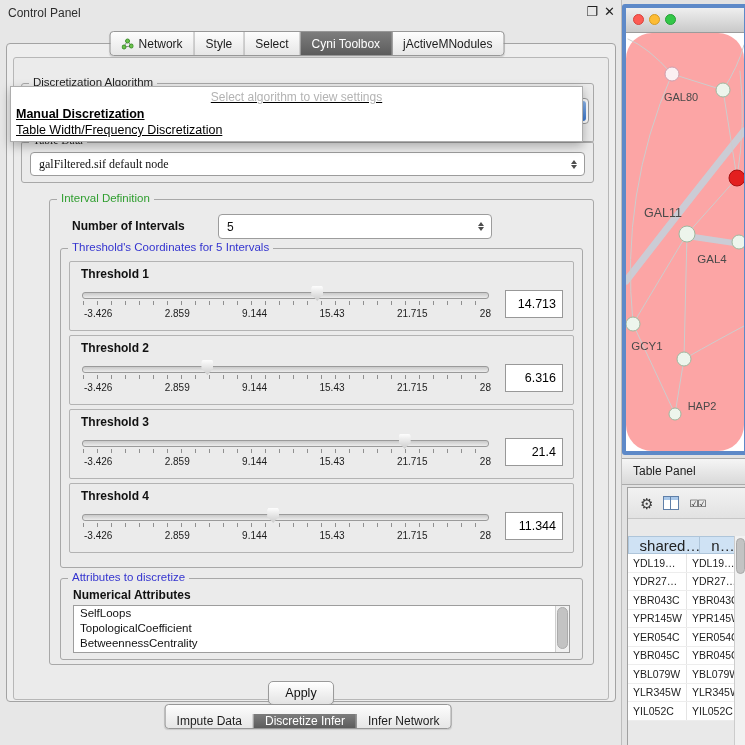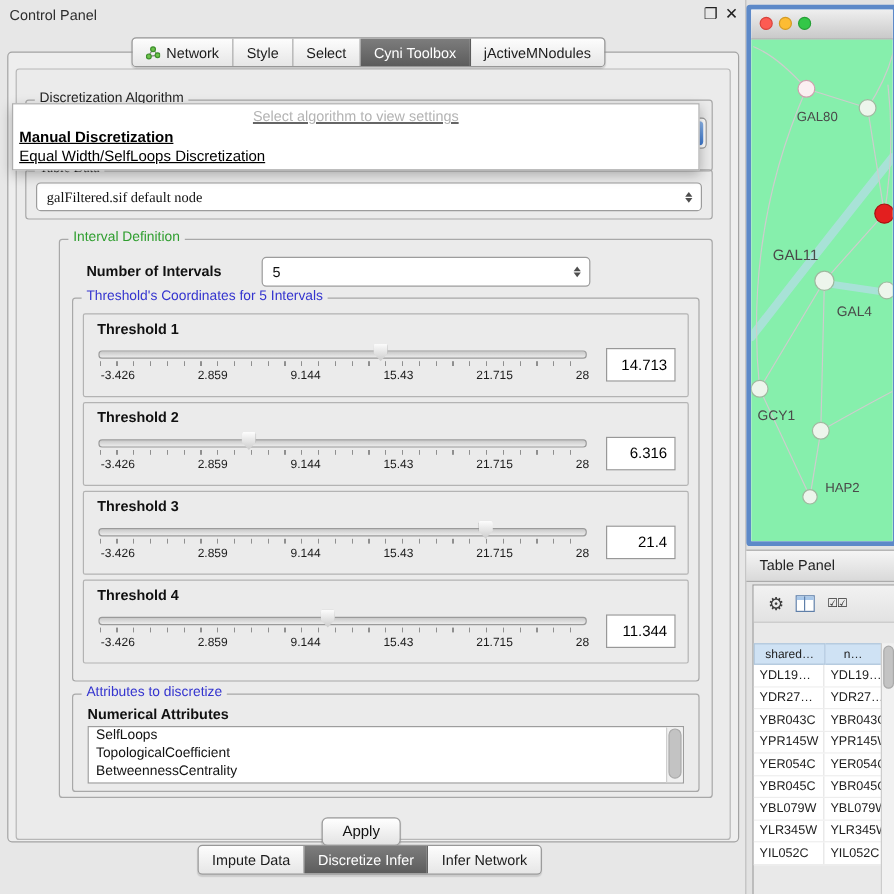--- a/index.html
+++ b/index.html
@@ -11,21 +11,21 @@
   .cp-titlebar{position:absolute;left:0;top:0;width:100%;height:26px;}
   .cp-title{position:absolute;left:8px;top:6px;font-size:12px;color:#2d2d2d;}
   .cp-winbtns{position:absolute;right:6px;top:4px;display:flex;gap:6px;font-size:13px;color:#222;}
   .cp-winbtns span{cursor:default;line-height:16px;}
 
   .seg{display:inline-flex;border:1px solid #979797;border-radius:4px;background:linear-gradient(#fdfdfd,#e6e6e6);height:23px;align-items:stretch;overflow:hidden;box-shadow:0 1px 1px rgba(0,0,0,.12);}
   .seg .tab{padding:0 11px;font-size:12px;display:flex;align-items:center;gap:5px;color:#1c1c1c;border-right:1px solid #ababab;white-space:nowrap;}
   .seg .tab:last-child{border-right:none;}
   .seg .tab.selected{background:linear-gradient(#7d7d7d,#5c5c5c);color:#fff;border-right-color:#5c5c5c;}
   .top-tabs{position:absolute;left:307px;top:31px;transform:translateX(-50%);z-index:12;}
-  .bottom-tabs{position:absolute;left:308px;top:704px;transform:translateX(-50%);z-index:12;}
+  .bottom-tabs{position:absolute;left:308px;top:704px;transform:translateX(-50%);z-index:12;align-items:flex-end;}
 
   .outer-panel{position:absolute;left:6px;top:43px;width:608px;height:657px;border:1px solid #a3a3a3;border-radius:4px;background:#eeeeee;}
   .inner-panel{position:absolute;left:13px;top:57px;width:594px;height:641px;border:1px solid #b7b7b7;border-radius:3px;background:#ebebeb;}
 
   .group{position:absolute;border:1px solid #a8a8a8;border-radius:3px;}
   .gtitle{position:absolute;top:-8px;left:7px;background:#ebebeb;padding:0 4px;font-size:11.5px;color:#1f1f1f;white-space:nowrap;}
   .gtitle.green{color:#2f9e2f;}
   .gtitle.blue{color:#3434cf;}
 
   .combo{position:absolute;background:#fff;border:1px solid #9c9c9c;border-radius:4px;display:flex;align-items:center;font-size:12px;color:#111;}
@@ -62,36 +62,36 @@
 
   .apply-btn{position:absolute;left:268px;top:670px;width:64px;height:22px;border:1px solid #9a9a9a;border-radius:5px;background:linear-gradient(#ffffff,#e3e3e3);font-size:12.5px;color:#111;display:flex;align-items:center;justify-content:center;box-shadow:0 1px 1px rgba(0,0,0,.15);margin-top:11px;}
 
   
   .net-window{position:absolute;left:622px;top:4px;width:126px;height:451px;border:4px solid #5d89c8;border-radius:3px;background:#fff;overflow:hidden;box-sizing:border-box;}
   .net-titlebar{position:absolute;left:0;top:0;right:0;height:24px;background:linear-gradient(#efefef,#c9c9c9);border-bottom:1px solid #9b9b9b;}
   .tl{position:absolute;top:6px;width:11px;height:11px;border-radius:50%;box-sizing:border-box;}
   .tl.red{left:7px;background:#fd5b53;border:1px solid #d8433c;}
   .tl.yellow{left:23px;background:#fdbc33;border:1px solid #d49b23;}
   .tl.green{left:39px;background:#33c748;border:1px solid #26a037;}
-  .net-canvas{position:absolute;left:0;top:25px;right:0;bottom:0;background:#86efac;}
+  .net-canvas{position:absolute;left:0;top:25px;right:0;bottom:0;background:#fca5a5;border-radius:26px;}
 
   .tp-header{position:absolute;left:622px;top:458px;width:123px;height:25px;background:linear-gradient(#f5f5f5,#d9d9d9);border-top:1px solid #ababab;border-bottom:1px solid #ababab;}
   .tp-header span{position:absolute;left:11px;top:5px;font-size:12px;color:#222;}
 
   .table-window{position:absolute;left:627px;top:487px;width:118px;height:262px;background:#e9e9e9;border:1px solid #a0a0a0;overflow:hidden;}
   .tw-toolbar{position:absolute;left:0;top:0;right:0;height:30px;background:linear-gradient(#f2f2f2,#e2e2e2);border-bottom:1px solid #c6c6c6;display:flex;align-items:center;gap:10px;padding-left:12px;}
   .gear{font-size:15px;color:#3c3c3c;line-height:1;}
   .tbl-icon{width:14px;height:12px;border:1px solid #5f7fa8;background:#fff;position:relative;}
   .tbl-icon::before{content:"";position:absolute;left:0;right:0;top:0;height:3px;background:#a9c8ea;}
   .tbl-icon::after{content:"";position:absolute;left:6px;top:0;bottom:0;width:1px;background:#5f7fa8;}
   .checks{font-size:10px;color:#2b2b2b;letter-spacing:-1px;}
 
   .tw-table{position:absolute;left:0;top:48px;right:11px;bottom:0;}
   .thead{display:flex;height:18px;}
-  .th{background:#cfe2f4;border:1px solid #aec5da;border-left:none;font-size:10px;color:#222;display:flex;align-items:center;justify-content:center;overflow:hidden;white-space:nowrap;}
+  .th{background:#cfe2f4;border:1px solid #aec5da;border-left:none;font-size:15px;color:#222;display:flex;align-items:center;justify-content:center;overflow:hidden;white-space:nowrap;padding-left:12px;}
   .th.c1{width:58px;border-left:1px solid #aec5da;}
   .th.c2{flex:1;}
   .trow{display:flex;height:17.5px;background:#fff;border-bottom:1px solid #ededed;}
   .tcell{font-size:10.5px;color:#1d1d1d;display:flex;align-items:center;padding-left:5px;overflow:hidden;white-space:nowrap;}
   .tcell.c1{width:53px;border-right:1px solid #e4e4e4;}
   .tcell.c2{flex:1;}
   .tw-vsb{position:absolute;right:0;top:48px;bottom:0;width:11px;background:#f1f1f1;border-left:1px solid #cccccc;}
   .tw-vsb .vthumb{position:absolute;left:1px;right:1px;top:2px;height:34px;background:#c3c3c3;border:1px solid #a9a9a9;border-radius:5px;}
 </style>
 </head>
@@ -243,21 +243,21 @@
                 <div class="vthumb"></div>
               </div>
           </div>
         </div>
       </div>
     </div>
 
     <div class="popup">
       <div class="popup-placeholder">Select algorithm to view settings</div>
       <div class="popup-opt bold">Manual Discretization</div>
-      <div class="popup-opt">Equal Width/SelfLoops Discretization</div>
+      <div class="popup-opt">Table Width/Frequency Discretization</div>
     </div>
 
     <div class="top-tabs seg">
       <div class="tab">
         <svg width="12" height="12" viewBox="0 0 12 12">
             <path d="M2 9 L6 3 L10 8 Z" fill="none" stroke="#8a8a8a"></path>
             <circle cx="2.5" cy="9" r="2" fill="#6cc24a" stroke="#3d8f2d"></circle>
             <circle cx="6" cy="3" r="2" fill="#6cc24a" stroke="#3d8f2d"></circle>
             <circle cx="9.8" cy="8" r="2" fill="#6cc24a" stroke="#3d8f2d"></circle>
           </svg>

